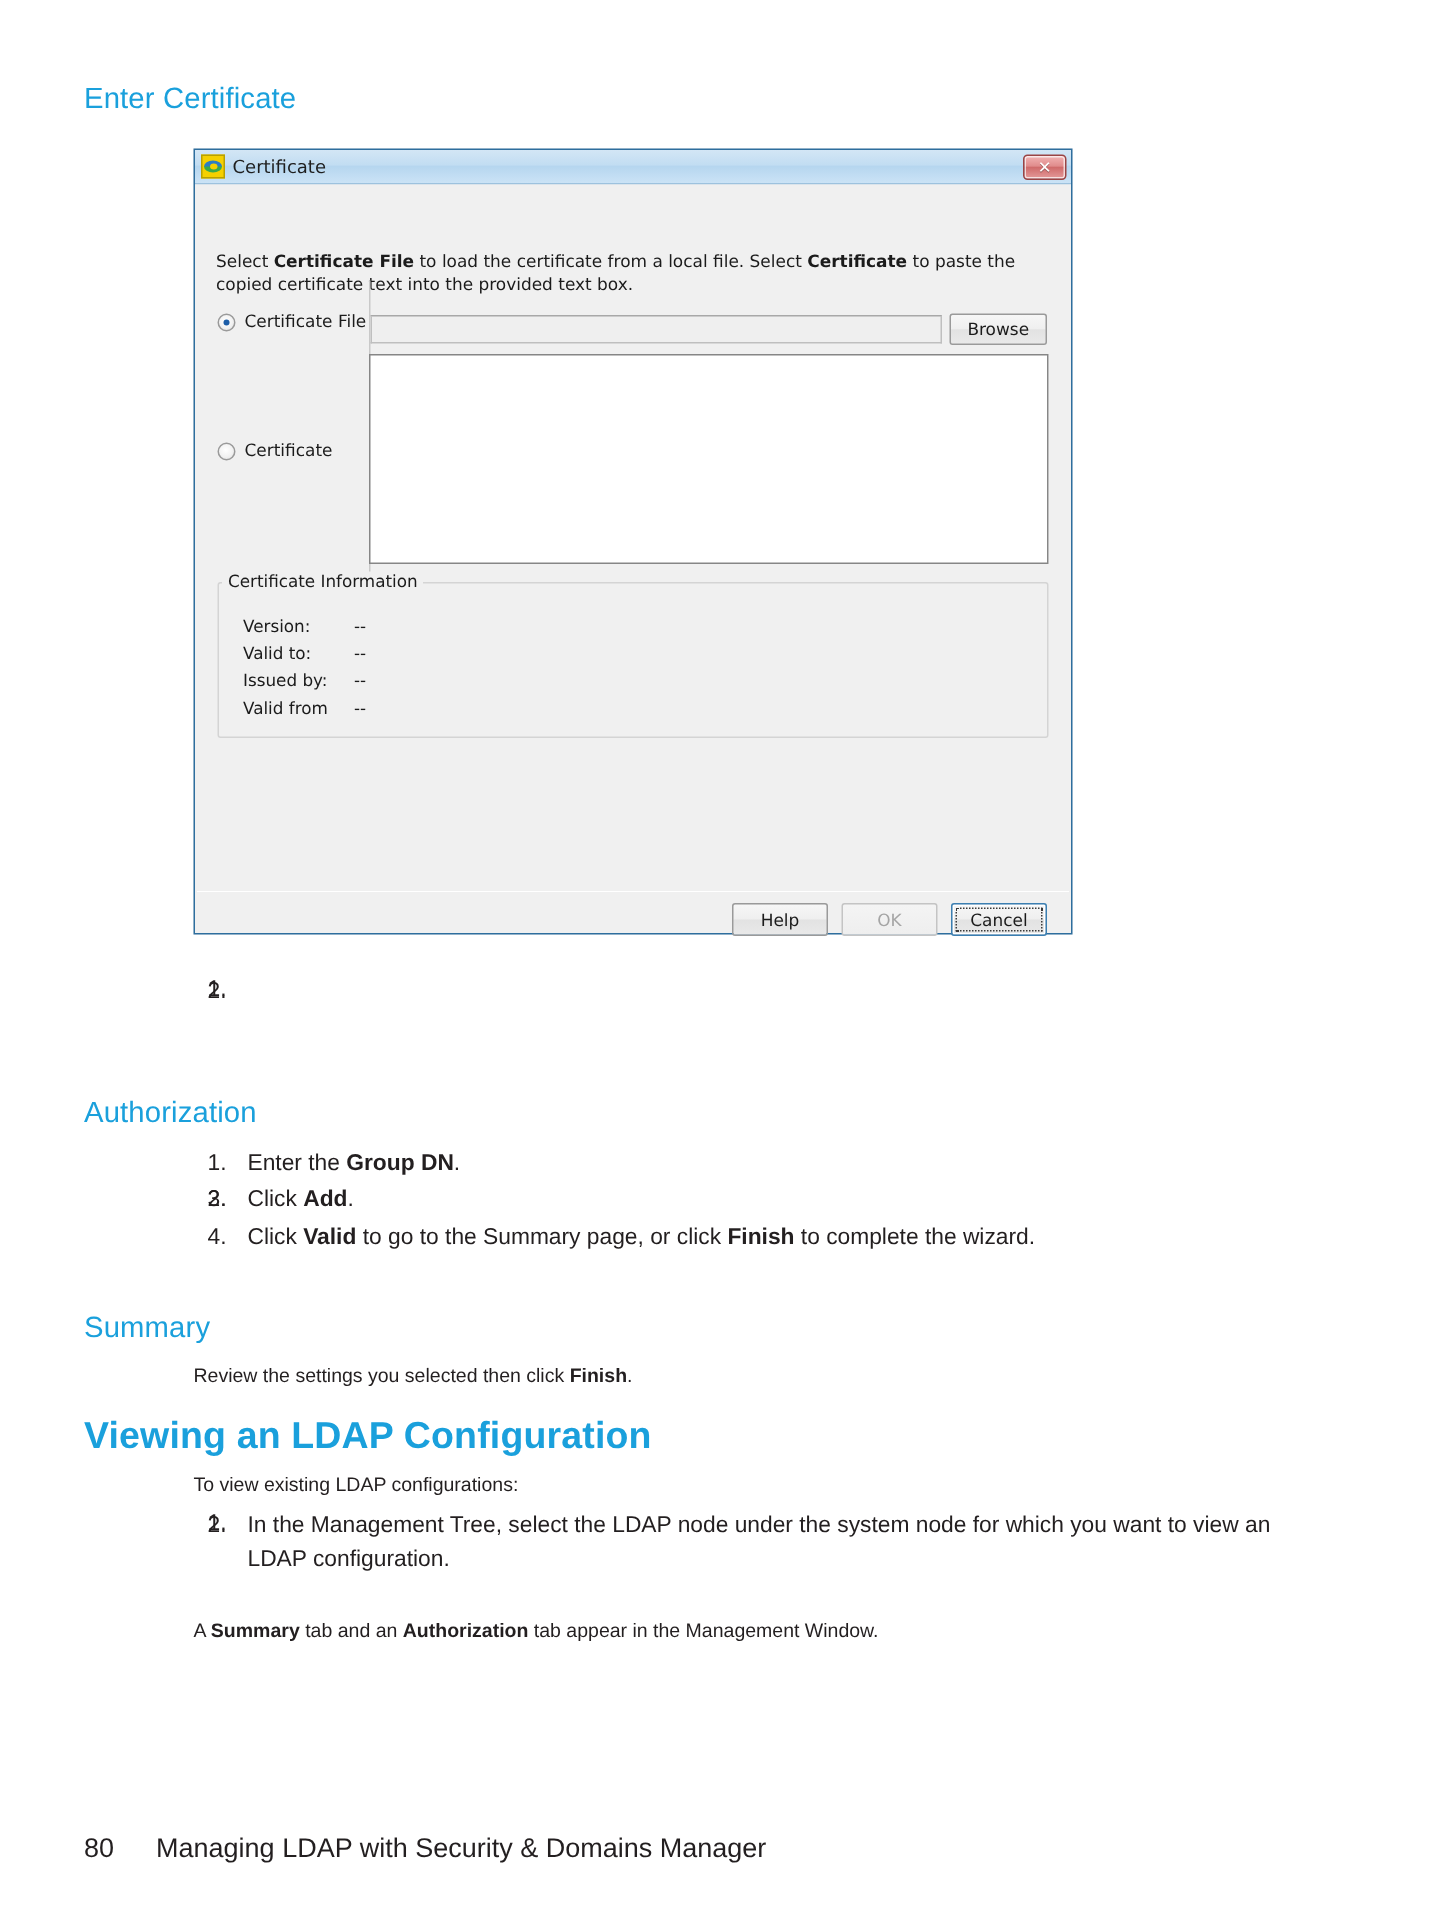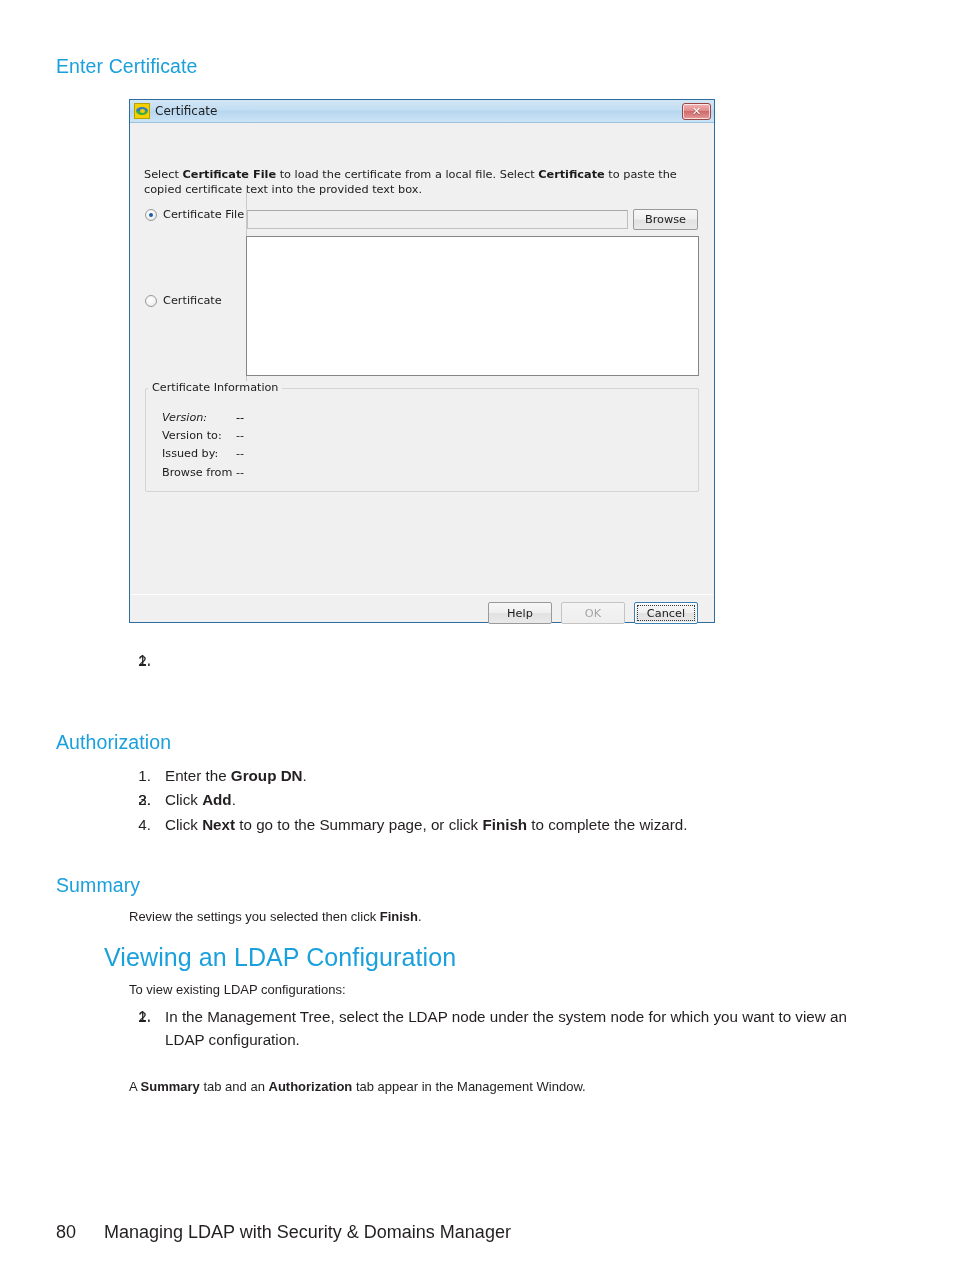--- a/index.html
+++ b/index.html
@@ -21,24 +21,23 @@
     color: #1aa0dc;
     font-size: 19.5px;
     font-weight: 400;
     letter-spacing: 0.1px;
     white-space: nowrap;
   }
   .h1 {
     position: absolute;
     color: #1aa0dc;
     font-size: 25px;
-    font-weight: 400;
+    font-weight: 700;
     letter-spacing: 0.1px;
     white-space: nowrap;
-    margin-left: 48px;
   }
 
   
   .para {
     position: absolute;
     font-size: 13px;
     line-height: 1.53;
     color: #231f20;
   }
   .para b { font-weight: bold; }
@@ -355,31 +354,31 @@
 
     <div class="path-input"></div>
 
     <div class="btn browse-btn">Browse</div>
 
     <div class="cert-textarea"></div>
 
     <div class="groupbox"></div>
     <div class="groupbox-title">Certificate Information</div>
 
-    <div class="info-row" style="left:32px; top:288px;font-style:italic;">
+    <div class="info-row" style="left:32px; top:288px;">
       <span class="lbl">Version:</span><span class="val">--</span>
     </div>
     <div class="info-row" style="left:32px; top:306px;">
-      <span class="lbl">Version to:</span><span class="val">--</span>
+      <span class="lbl">Valid to:</span><span class="val">--</span>
     </div>
     <div class="info-row" style="left:32px; top:324px;">
       <span class="lbl">Issued by:</span><span class="val">--</span>
     </div>
     <div class="info-row" style="left:32px; top:343px;">
-      <span class="lbl">Browse from</span><span class="val">--</span>
+      <span class="lbl">Valid from</span><span class="val">--</span>
     </div>
 
     <div class="btn-separator"></div>
 
     <div class="btn-bar">
       <div class="btn dlg-btn">Help</div>
       <div class="btn dlg-btn disabled">OK</div>
       <div class="btn dlg-btn focused">Cancel</div>
     </div>
 
@@ -404,21 +403,21 @@
   </li>
   <li>
     <span class="num">2.</span>
   </li>
   <li>
     <span class="num">3.</span>
     <span>Click <b>Add</b>.</span>
   </li>
   <li>
     <span class="num">4.</span>
-    <span>Click <b>Next</b> to go to the Summary page, or click <b>Finish</b> to complete the wizard.</span>
+    <span>Click <b>Valid</b> to go to the Summary page, or click <b>Finish</b> to complete the wizard.</span>
   </li>
 </ol>
 
 <div class="h2" style="left:56px; top:874px;">Summary</div>
 
 <div class="para" style="left:129px; top:907px; width:760px;">Review the settings you selected then click <b>Finish</b>.</div>
 
 <div class="h1" style="left:56px; top:943px;">Viewing an LDAP Configuration</div>
 
 <div class="para" style="left:129px; top:980px; width:760px;">To view existing LDAP configurations:</div>

